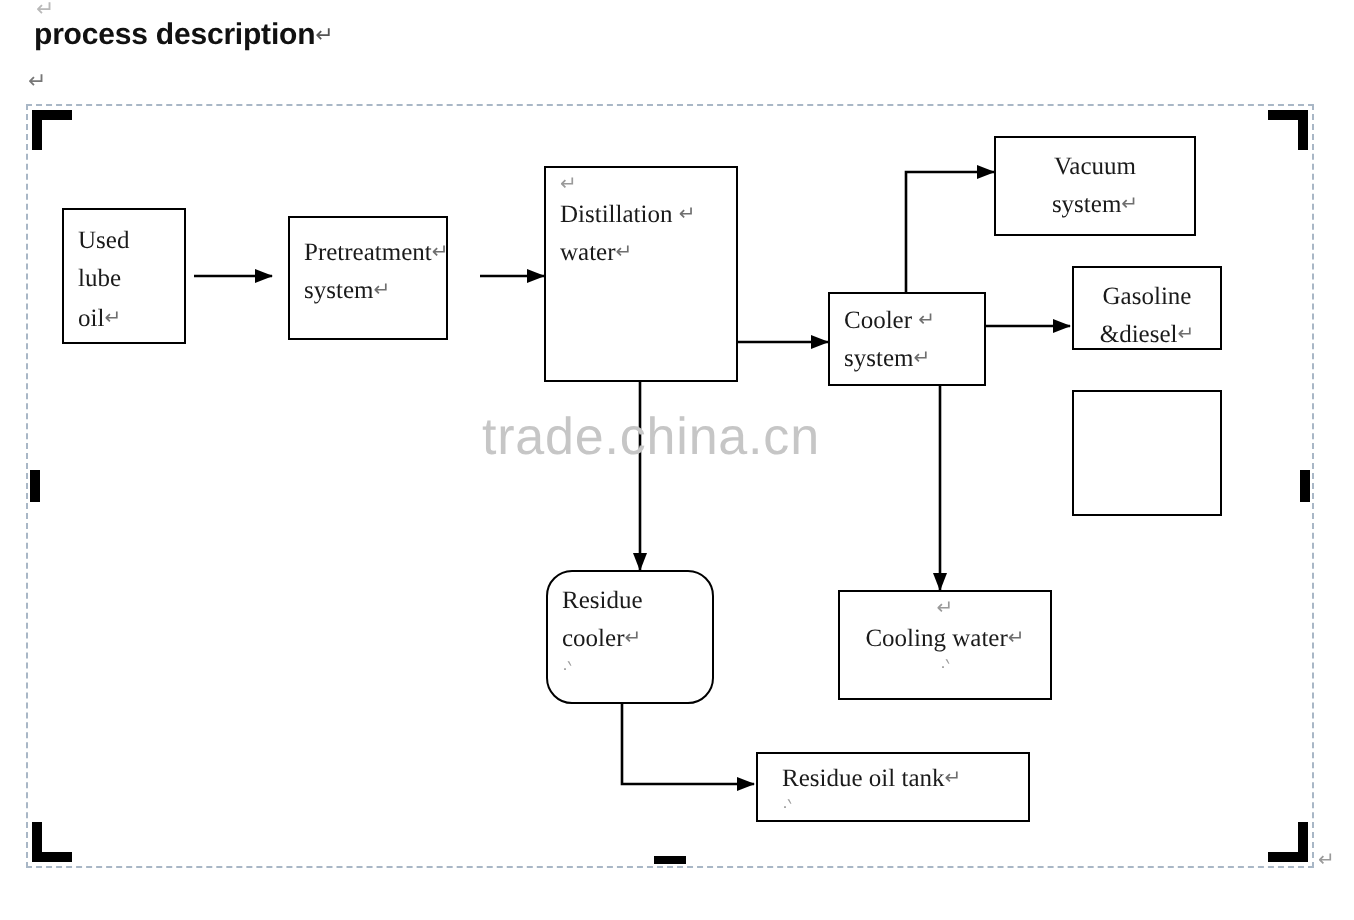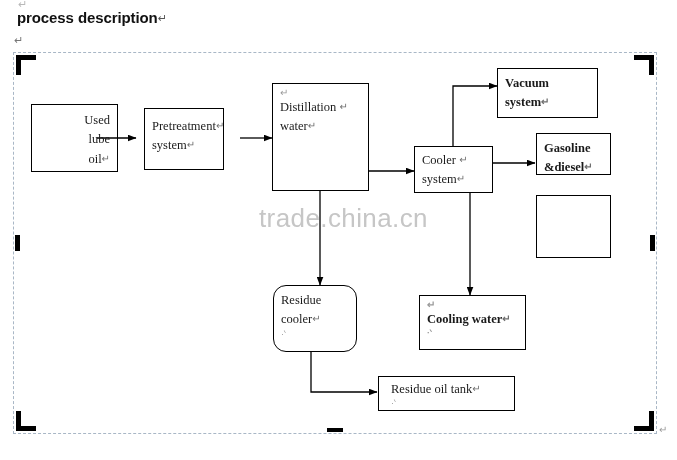--- a/index.html
+++ b/index.html
@@ -104,34 +104,34 @@
     color: #9a9a9a;
     line-height: 1.1;
   }
   .node .trail-dot {
     display: block;
     font-family: "Liberation Sans", sans-serif;
     font-size: 9px;
     color: #9a9a9a;
     line-height: 1.0;
   }
-  .node.center { text-align: left; font-weight: bold; }
+  .node.center { text-align: center; }
 
   
   #connectors {
     position: absolute;
     left: 0; top: 0;
     width: 677px; height: 460px;
     pointer-events: none;
   }
 
   
   #watermark {
     position: absolute;
-    left: 259px;
+    left: 241px;
     top: 203px;
     font-family: "Liberation Sans", sans-serif;
     font-size: 26px;
     color: #c6c6c6;
     letter-spacing: 0.4px;
     white-space: nowrap;
     user-select: none;
   }
   .end-pilcrow {
     position: absolute;
@@ -192,21 +192,21 @@
         <line x1="493" y1="163" x2="535" y2="163" marker-end="url(#ah)"></line>
 
         <line x1="470" y1="192" x2="470" y2="295" marker-end="url(#ah)"></line>
 
         <line x1="320" y1="191" x2="320" y2="285" marker-end="url(#ah)"></line>
 
         <path d="M311,352 L311,392 L377,392" marker-end="url(#ah)"></path>
       </g>
     </svg>
 
-    <div class="node" style="left:31px; top:104px; width:87px; height:68px; padding-top:6px;text-align:right;">
+    <div class="node" style="left:31px; top:104px; width:62px; height:68px; padding-top:6px;">
       <span>Used</span><br>
       <span>lube</span><br>
       <span>oil</span><span class="pilcrow">↵</span>
     </div>
 
     <div class="node" style="left:144px; top:108px; width:80px; height:62px; padding-top:8px;">
       <span>Pretreatment</span><span class="pilcrow">↵</span><br>
       <span>system</span><span class="pilcrow">↵</span>
     </div>
 

